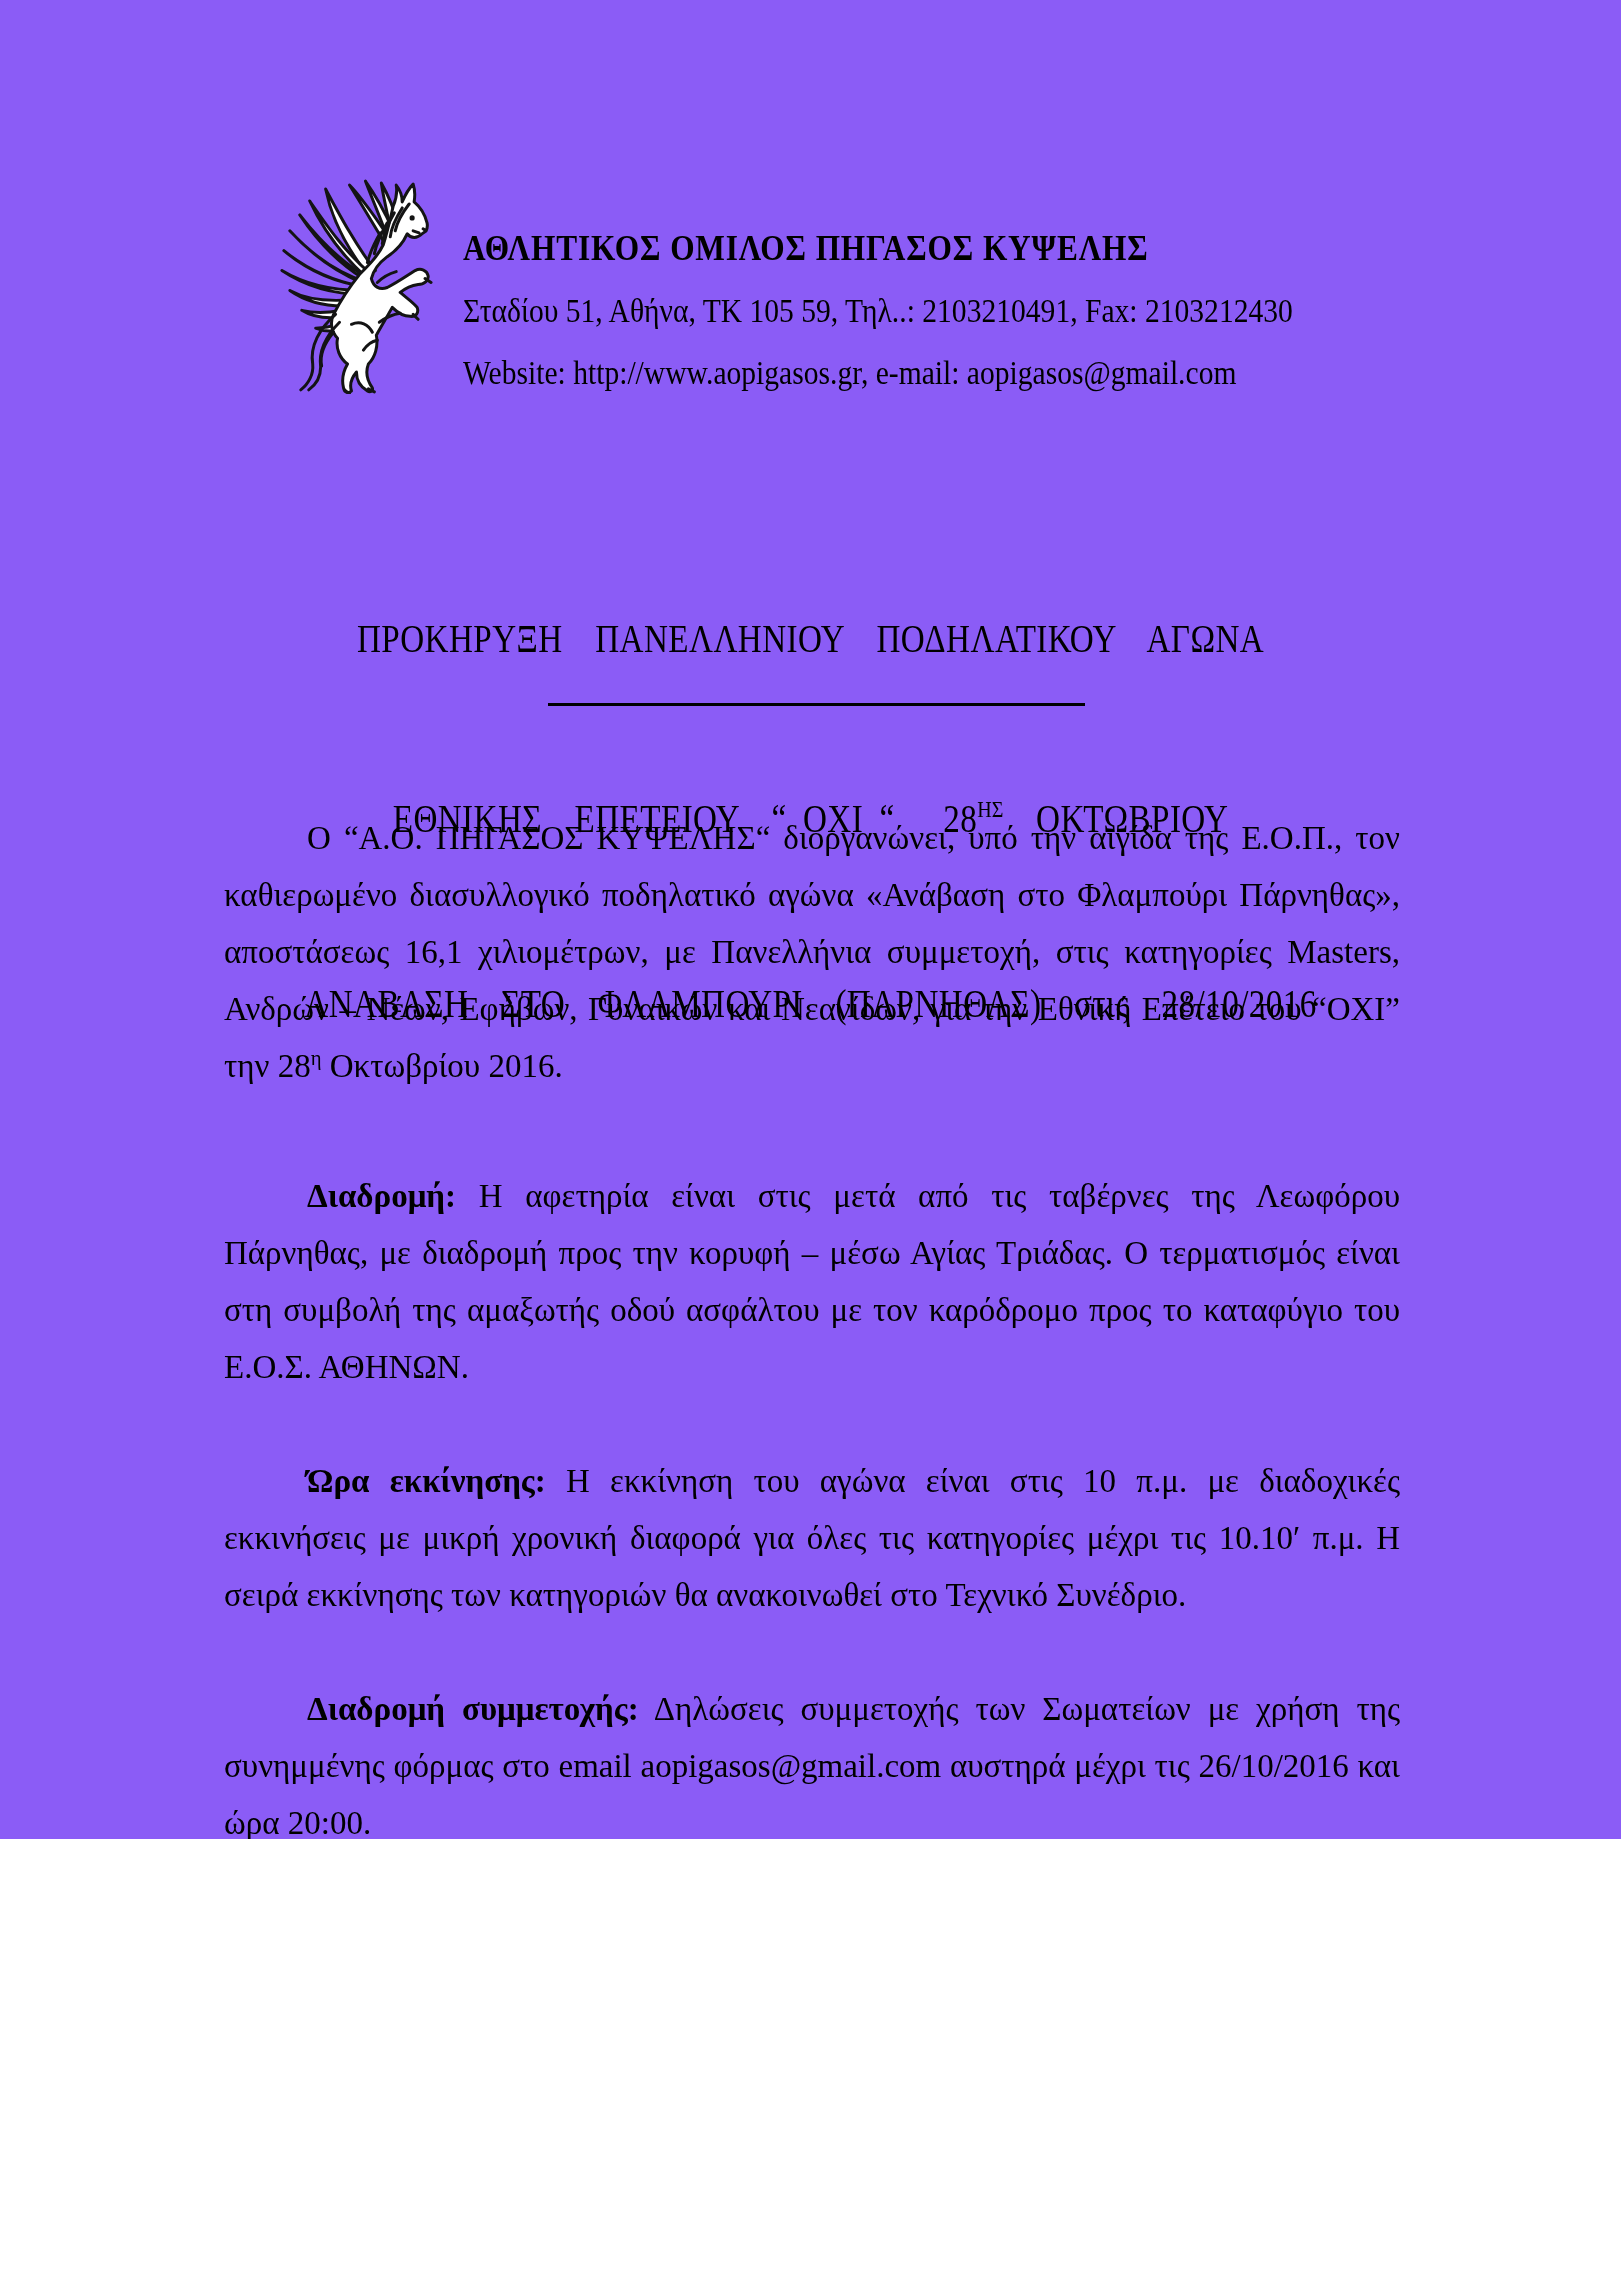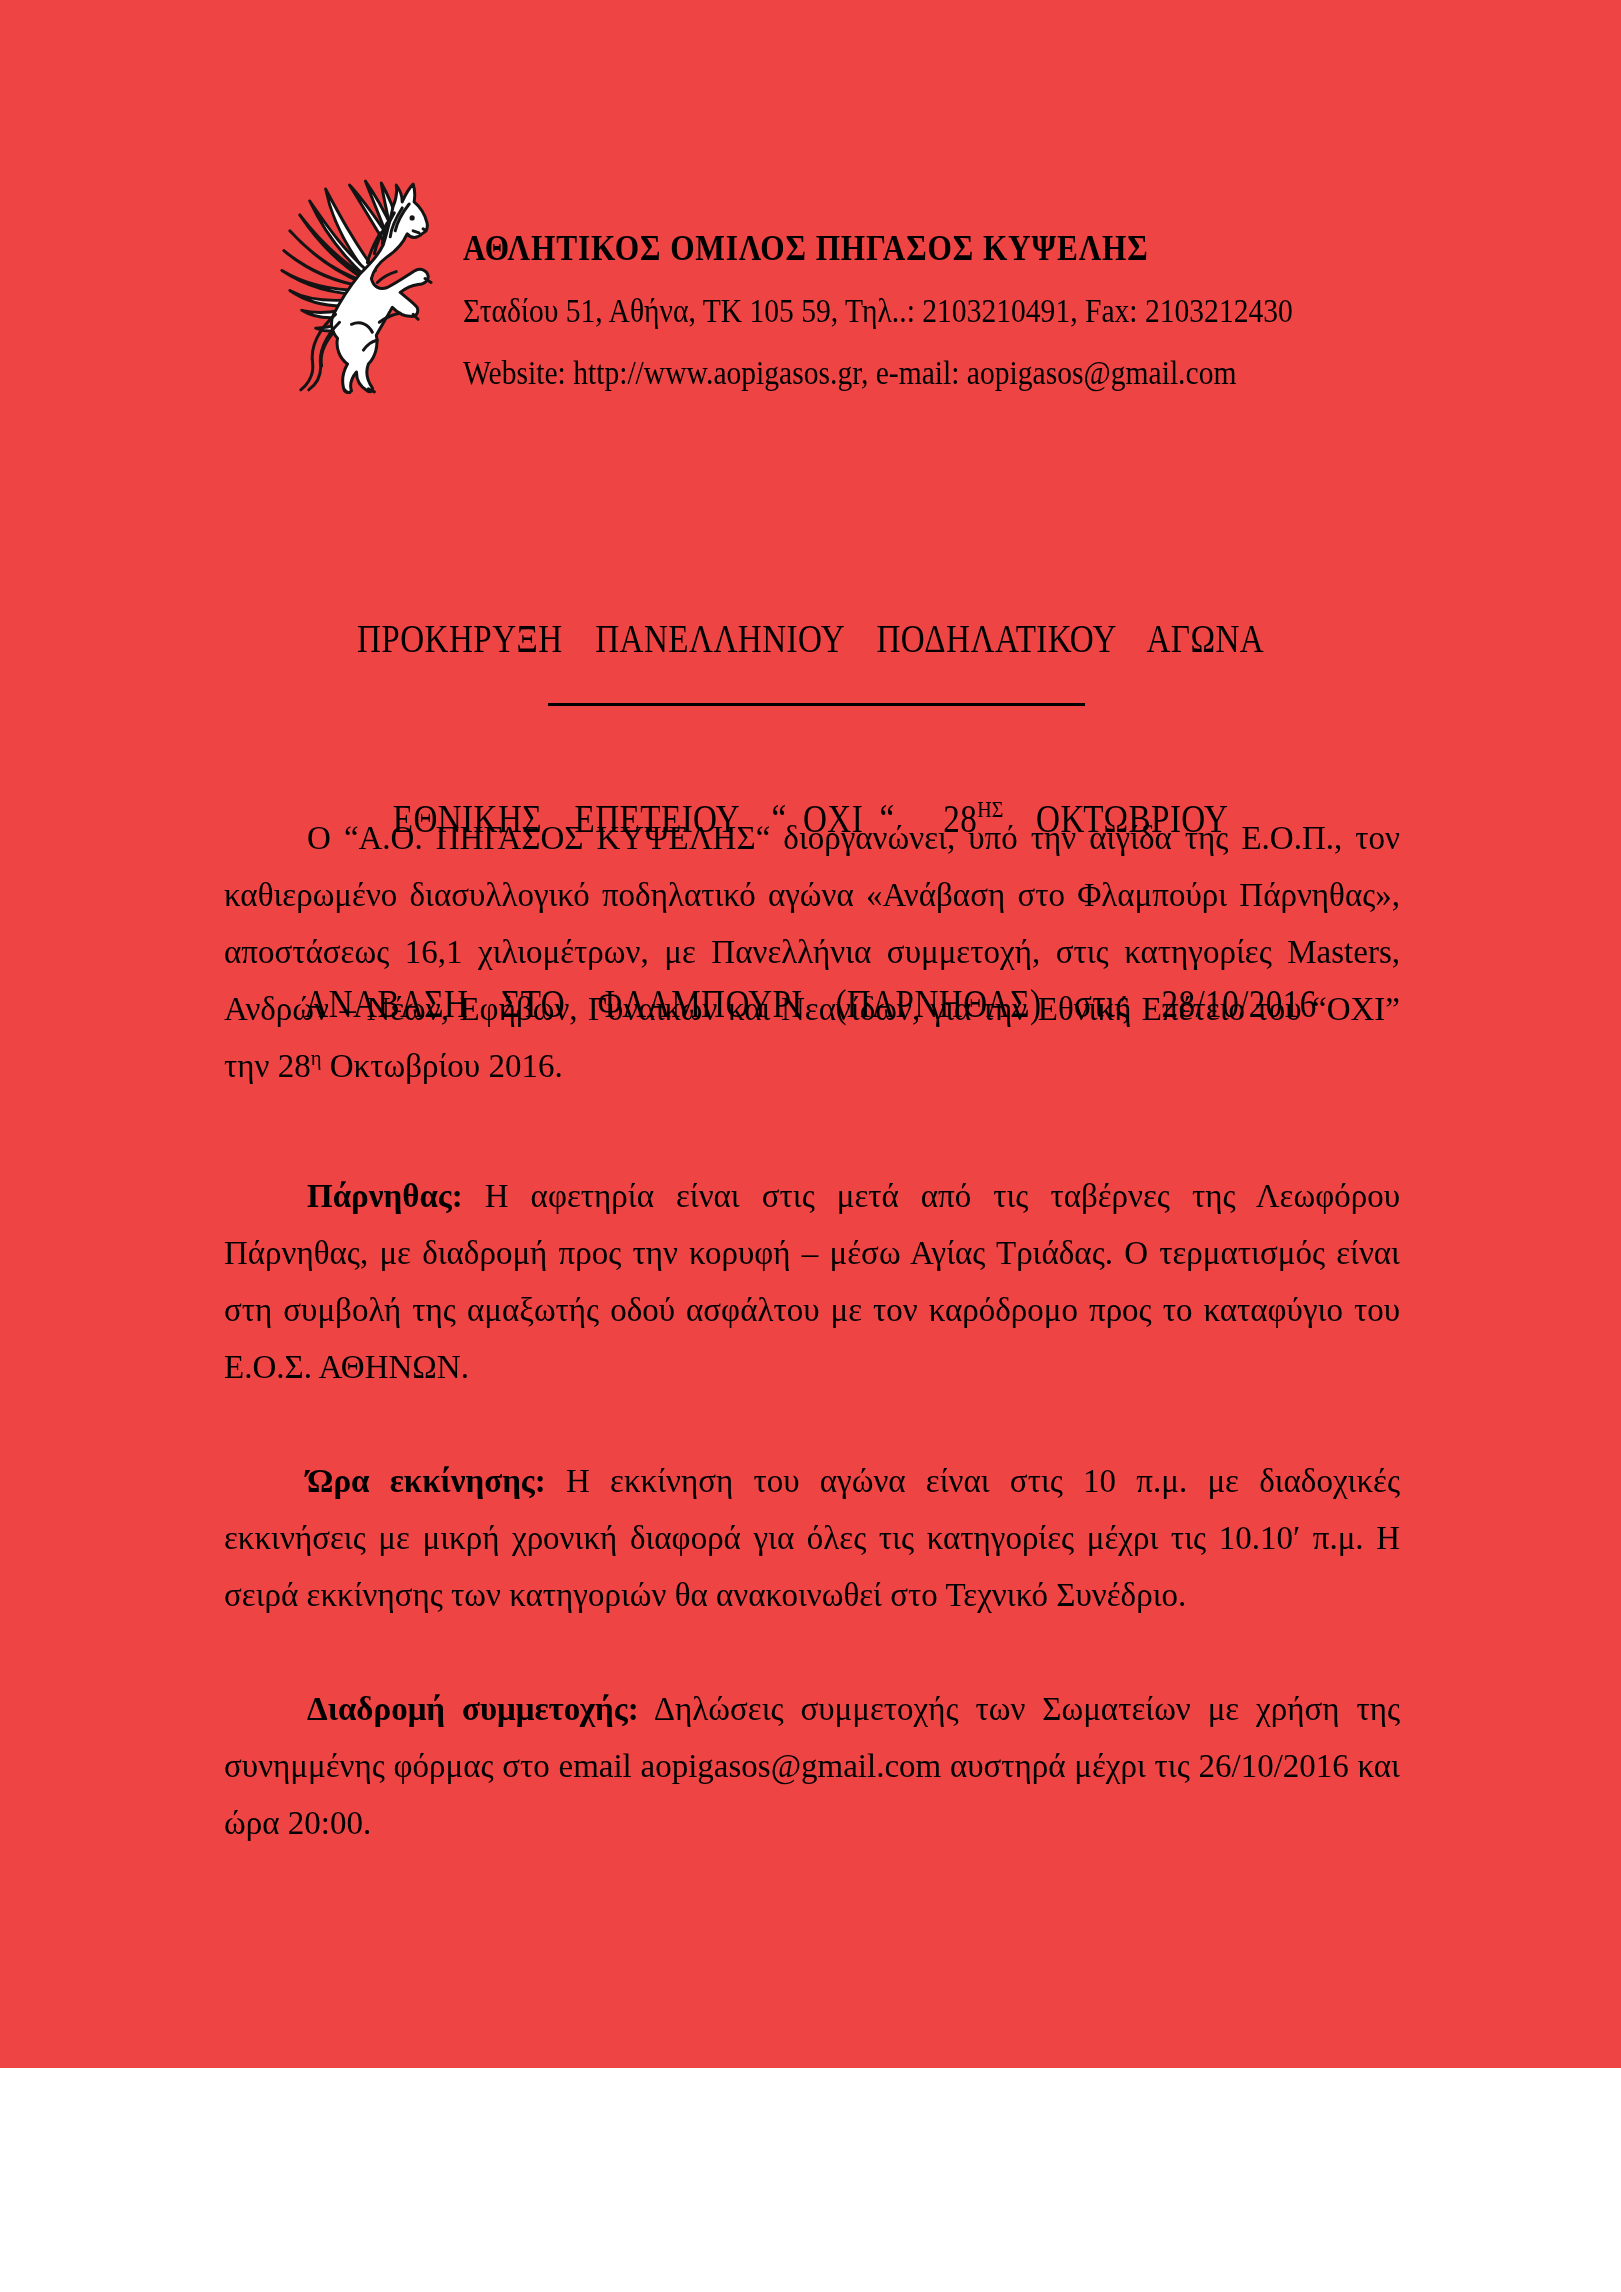--- a/index.html
+++ b/index.html
@@ -1,17 +1,17 @@
 <!DOCTYPE html>
 <html lang="el"><head>
 <meta charset="utf-8">
 <style>
   html,body { margin:0; padding:0; background:#ffffff; }
   .page {
-    position:relative; width:1621px; height:2068px; background:#ef4444;
+    position:relative; width:1621px; height:1839px; background:#8b5cf6;
     color:#000; font-family:"Liberation Serif","DejaVu Serif",serif;
     overflow:hidden;
   }
   
   .logo-wrap { position:absolute; left:260px; top:175px; width:175px; height:219px; }
   .logo-wrap svg { width:100%; height:100%; }
   .letterhead-text {
     position:absolute; left:463px; top:217px;
     transform:scaleX(0.87); transform-origin:0 0; white-space:nowrap;
   }
@@ -105,21 +105,21 @@
     <div>ΠΡΟΚΗΡΥΞΗ  ΠΑΝΕΛΛΗΝΙΟΥ  ΠΟΔΗΛΑΤΙΚΟΥ  ΑΓΩΝΑ</div>
     <div><span>ΕΘΝΙΚΗΣ  ΕΠΕΤΕΙΟΥ  “ ΟΧΙ “   28</span><span class="sup-t">ΗΣ</span><span>  ΟΚΤΩΒΡΙΟΥ</span></div>
     <div>ΑΝΑΒΑΣΗ  ΣΤΟ  ΦΛΑΜΠΟΥΡΙ  (ΠΑΡΝΗΘΑΣ)  στις  28/10/2016</div>
   </div>
 
   <div class="divider"></div>
 
   <div class="body-block">
     <p class="p-intro"><span>Ο  “Α.Ο. ΠΗΓΑΣΟΣ  ΚΥΨΕΛΗΣ“ διοργανώνει, υπό την αιγίδα της Ε.Ο.Π., τον καθιερωμένο διασυλλογικό ποδηλατικό αγώνα «Ανάβαση στο Φλαμπούρι Πάρνηθας», αποστάσεως 16,1 χιλιομέτρων, με Πανελλήνια συμμετοχή, στις κατηγορίες Masters, Ανδρών – Νέων,  Εφήβων, Γυναικών και Νεανίδων, για την Εθνική Επέτειο του “ΟΧΙ” την 28</span><span class="sup-b">η</span><span>  Οκτωβρίου 2016.</span></p>
 
-    <p><strong>Πάρνηθας:</strong><span> Η αφετηρία είναι στις μετά από τις ταβέρνες της Λεωφόρου Πάρνηθας, με διαδρομή προς την κορυφή – μέσω Αγίας Τριάδας. Ο τερματισμός είναι στη συμβολή της αμαξωτής οδού ασφάλτου με τον καρόδρομο προς το καταφύγιο του Ε.Ο.Σ.  ΑΘΗΝΩΝ.</span></p>
+    <p><strong>Διαδρομή:</strong><span> Η αφετηρία είναι στις μετά από τις ταβέρνες της Λεωφόρου Πάρνηθας, με διαδρομή προς την κορυφή – μέσω Αγίας Τριάδας. Ο τερματισμός είναι στη συμβολή της αμαξωτής οδού ασφάλτου με τον καρόδρομο προς το καταφύγιο του Ε.Ο.Σ.  ΑΘΗΝΩΝ.</span></p>
 
     <p><strong>Ώρα εκκίνησης:</strong><span> Η εκκίνηση του αγώνα είναι στις 10 π.μ. με διαδοχικές εκκινήσεις με μικρή χρονική διαφορά για όλες τις κατηγορίες μέχρι τις 10.10′ π.μ. Η σειρά εκκίνησης των κατηγοριών θα ανακοινωθεί στο Τεχνικό Συνέδριο.</span></p>
 
 
     <p><strong>Διαδρομή συμμετοχής:</strong><span> Δηλώσεις συμμετοχής των Σωματείων με χρήση της συνημμένης φόρμας στο email aopigasos@gmail.com αυστηρά μέχρι τις 26/10/2016 και ώρα 20:00.</span></p>
   </div>
 
 </div>
 
 

